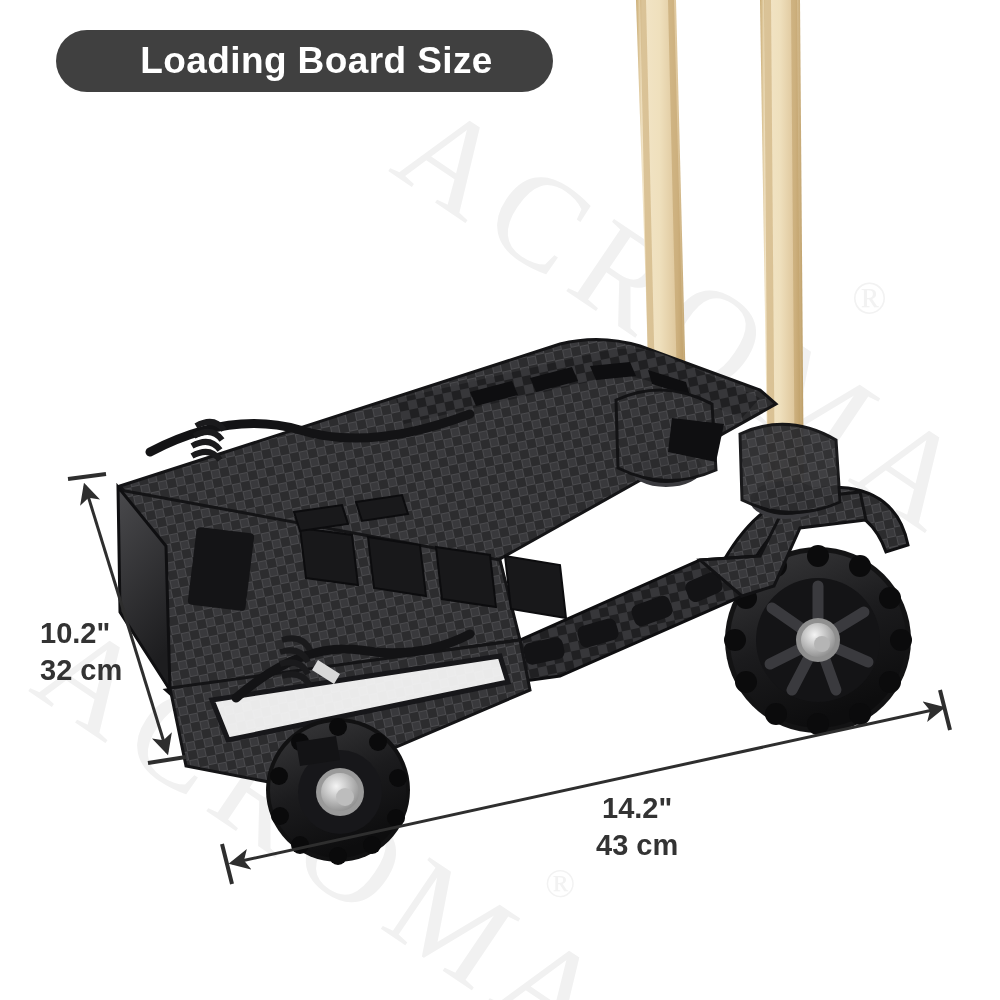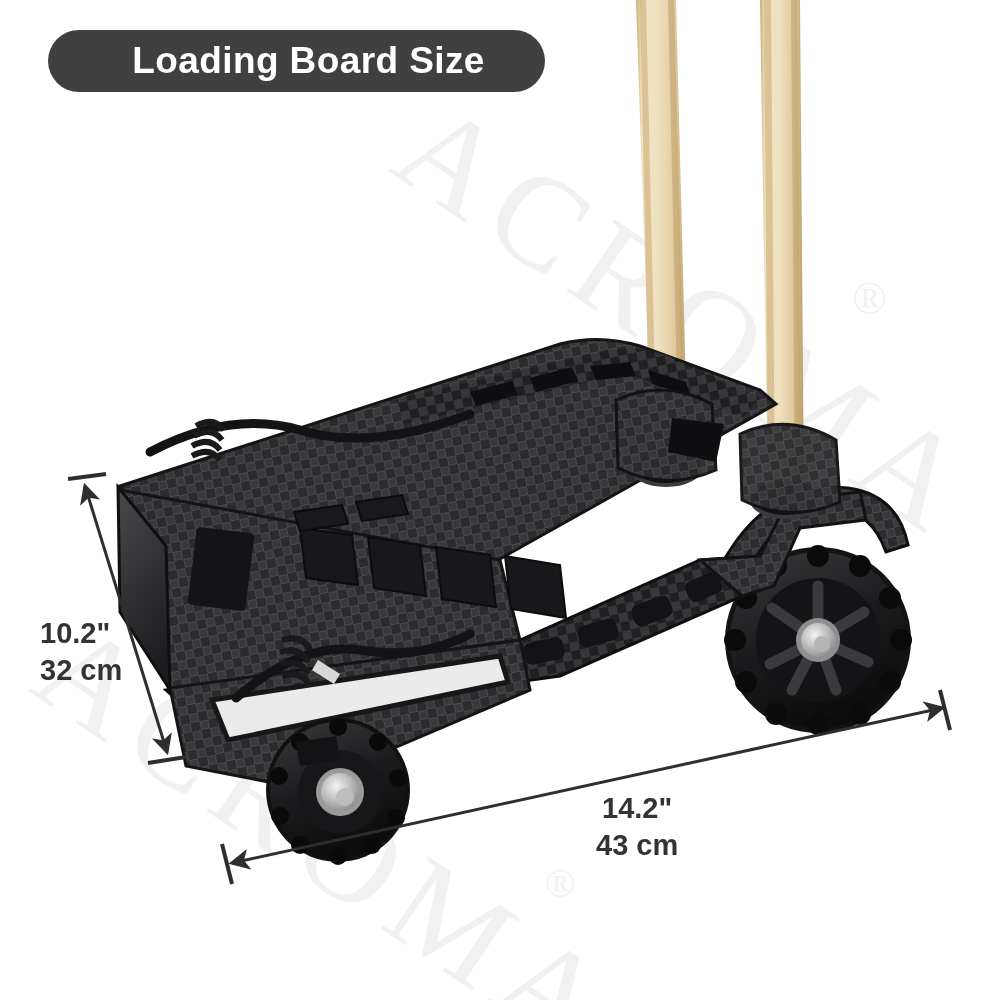--- a/index.html
+++ b/index.html
@@ -52,21 +52,21 @@
     color: #f2f2f2;
     font-family: "Liberation Serif", serif;
     font-size: 46px;
   }
   .wm-reg-1 { left: 852px; top: 272px; }
   .wm-reg-2 { left: 545px; top: 860px; font-size: 40px; }
 
   
   .title-pill {
     position: absolute;
-    left: 48px;
+    left: 56px;
     top: 30px;
     width: 497px;
     height: 62px;
     background: #404040;
     border-radius: 31px;
     z-index: 40;
   }
   .title-pill .label {
     position: absolute;
     left: 0; right: 0; top: 0; bottom: 0;

